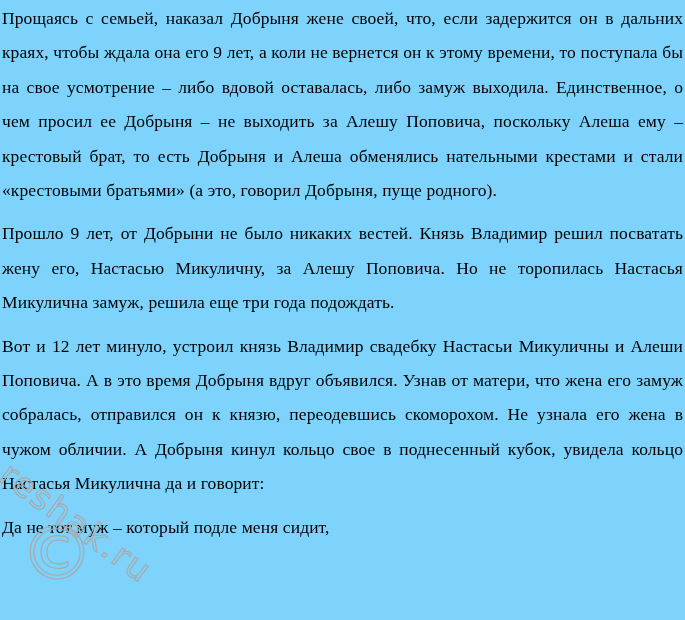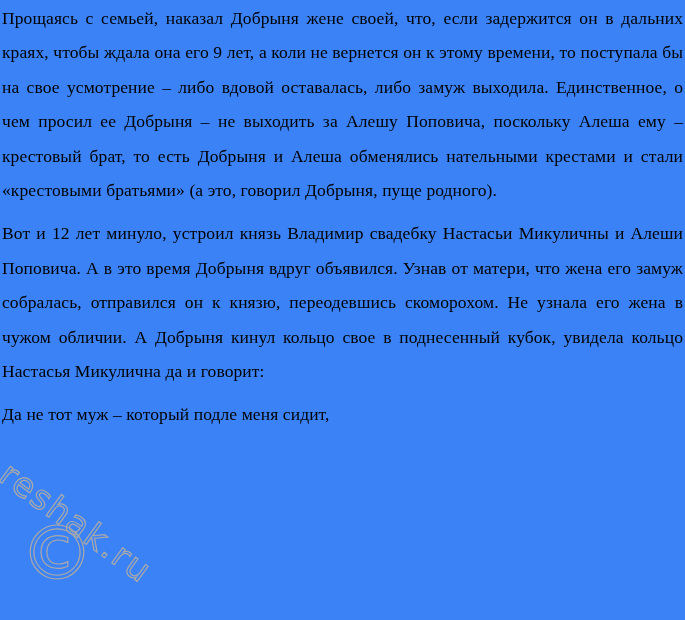--- a/index.html
+++ b/index.html
@@ -4,21 +4,21 @@
 <style>
   html, body {
     margin: 0;
     padding: 0;
     background: #ffffff;
   }
   .page {
     position: relative;
     width: 685px;
     height: 620px;
-    background: #3b82f6;
+    background: #7dd3fc;
     overflow: hidden;
     font-family: "Liberation Serif", "DejaVu Serif", serif;
     color: #000000;
   }
   .text-block {
     position: absolute;
     left: 0;
     top: 0;
     width: 685px;
     padding: 1px 2px 0 2px;
@@ -68,20 +68,21 @@
     white-space: nowrap;
   }
 </style>
 </head>
 <body>
 
 <div class="page">
 
   <div class="text-block">
     <p>Прощаясь с семьей, наказал Добрыня жене своей, что, если задержится он в дальних краях, чтобы ждала она его 9 лет, а коли не вернется он к этому времени, то поступала бы на свое усмотрение – либо вдовой оставалась, либо замуж выходила. Единственное, о чем просил ее Добрыня – не выходить за Алешу Поповича, поскольку Алеша ему – крестовый брат, то есть Добрыня и Алеша обменялись нательными крестами и стали «крестовыми братьями» (а это, говорил Добрыня, пуще родного).</p>
+    <p>Прошло 9 лет, от Добрыни не было никаких вестей. Князь Владимир решил посватать жену его, Настасью Микуличну, за Алешу Поповича. Но не торопилась Настасья Микулична замуж, решила еще три года подождать.</p>
     <p>Вот и 12 лет минуло, устроил князь Владимир свадебку Настасьи Микуличны и Алеши Поповича. А в это время Добрыня вдруг объявился. Узнав от матери, что жена его замуж собралась, отправился он к князю, переодевшись скоморохом. Не узнала его жена в чужом обличии. А Добрыня кинул кольцо свое в поднесенный кубок, увидела кольцо Настасья Микулична да и говорит:</p>
     <p class="no-justify">Да не тот муж – который подле меня сидит,</p>
   </div>
 
   <div class="watermark">
     <span class="wm-copy">©</span>
     <span class="wm-text">reshak.ru</span>
   </div>
 
 </div>

